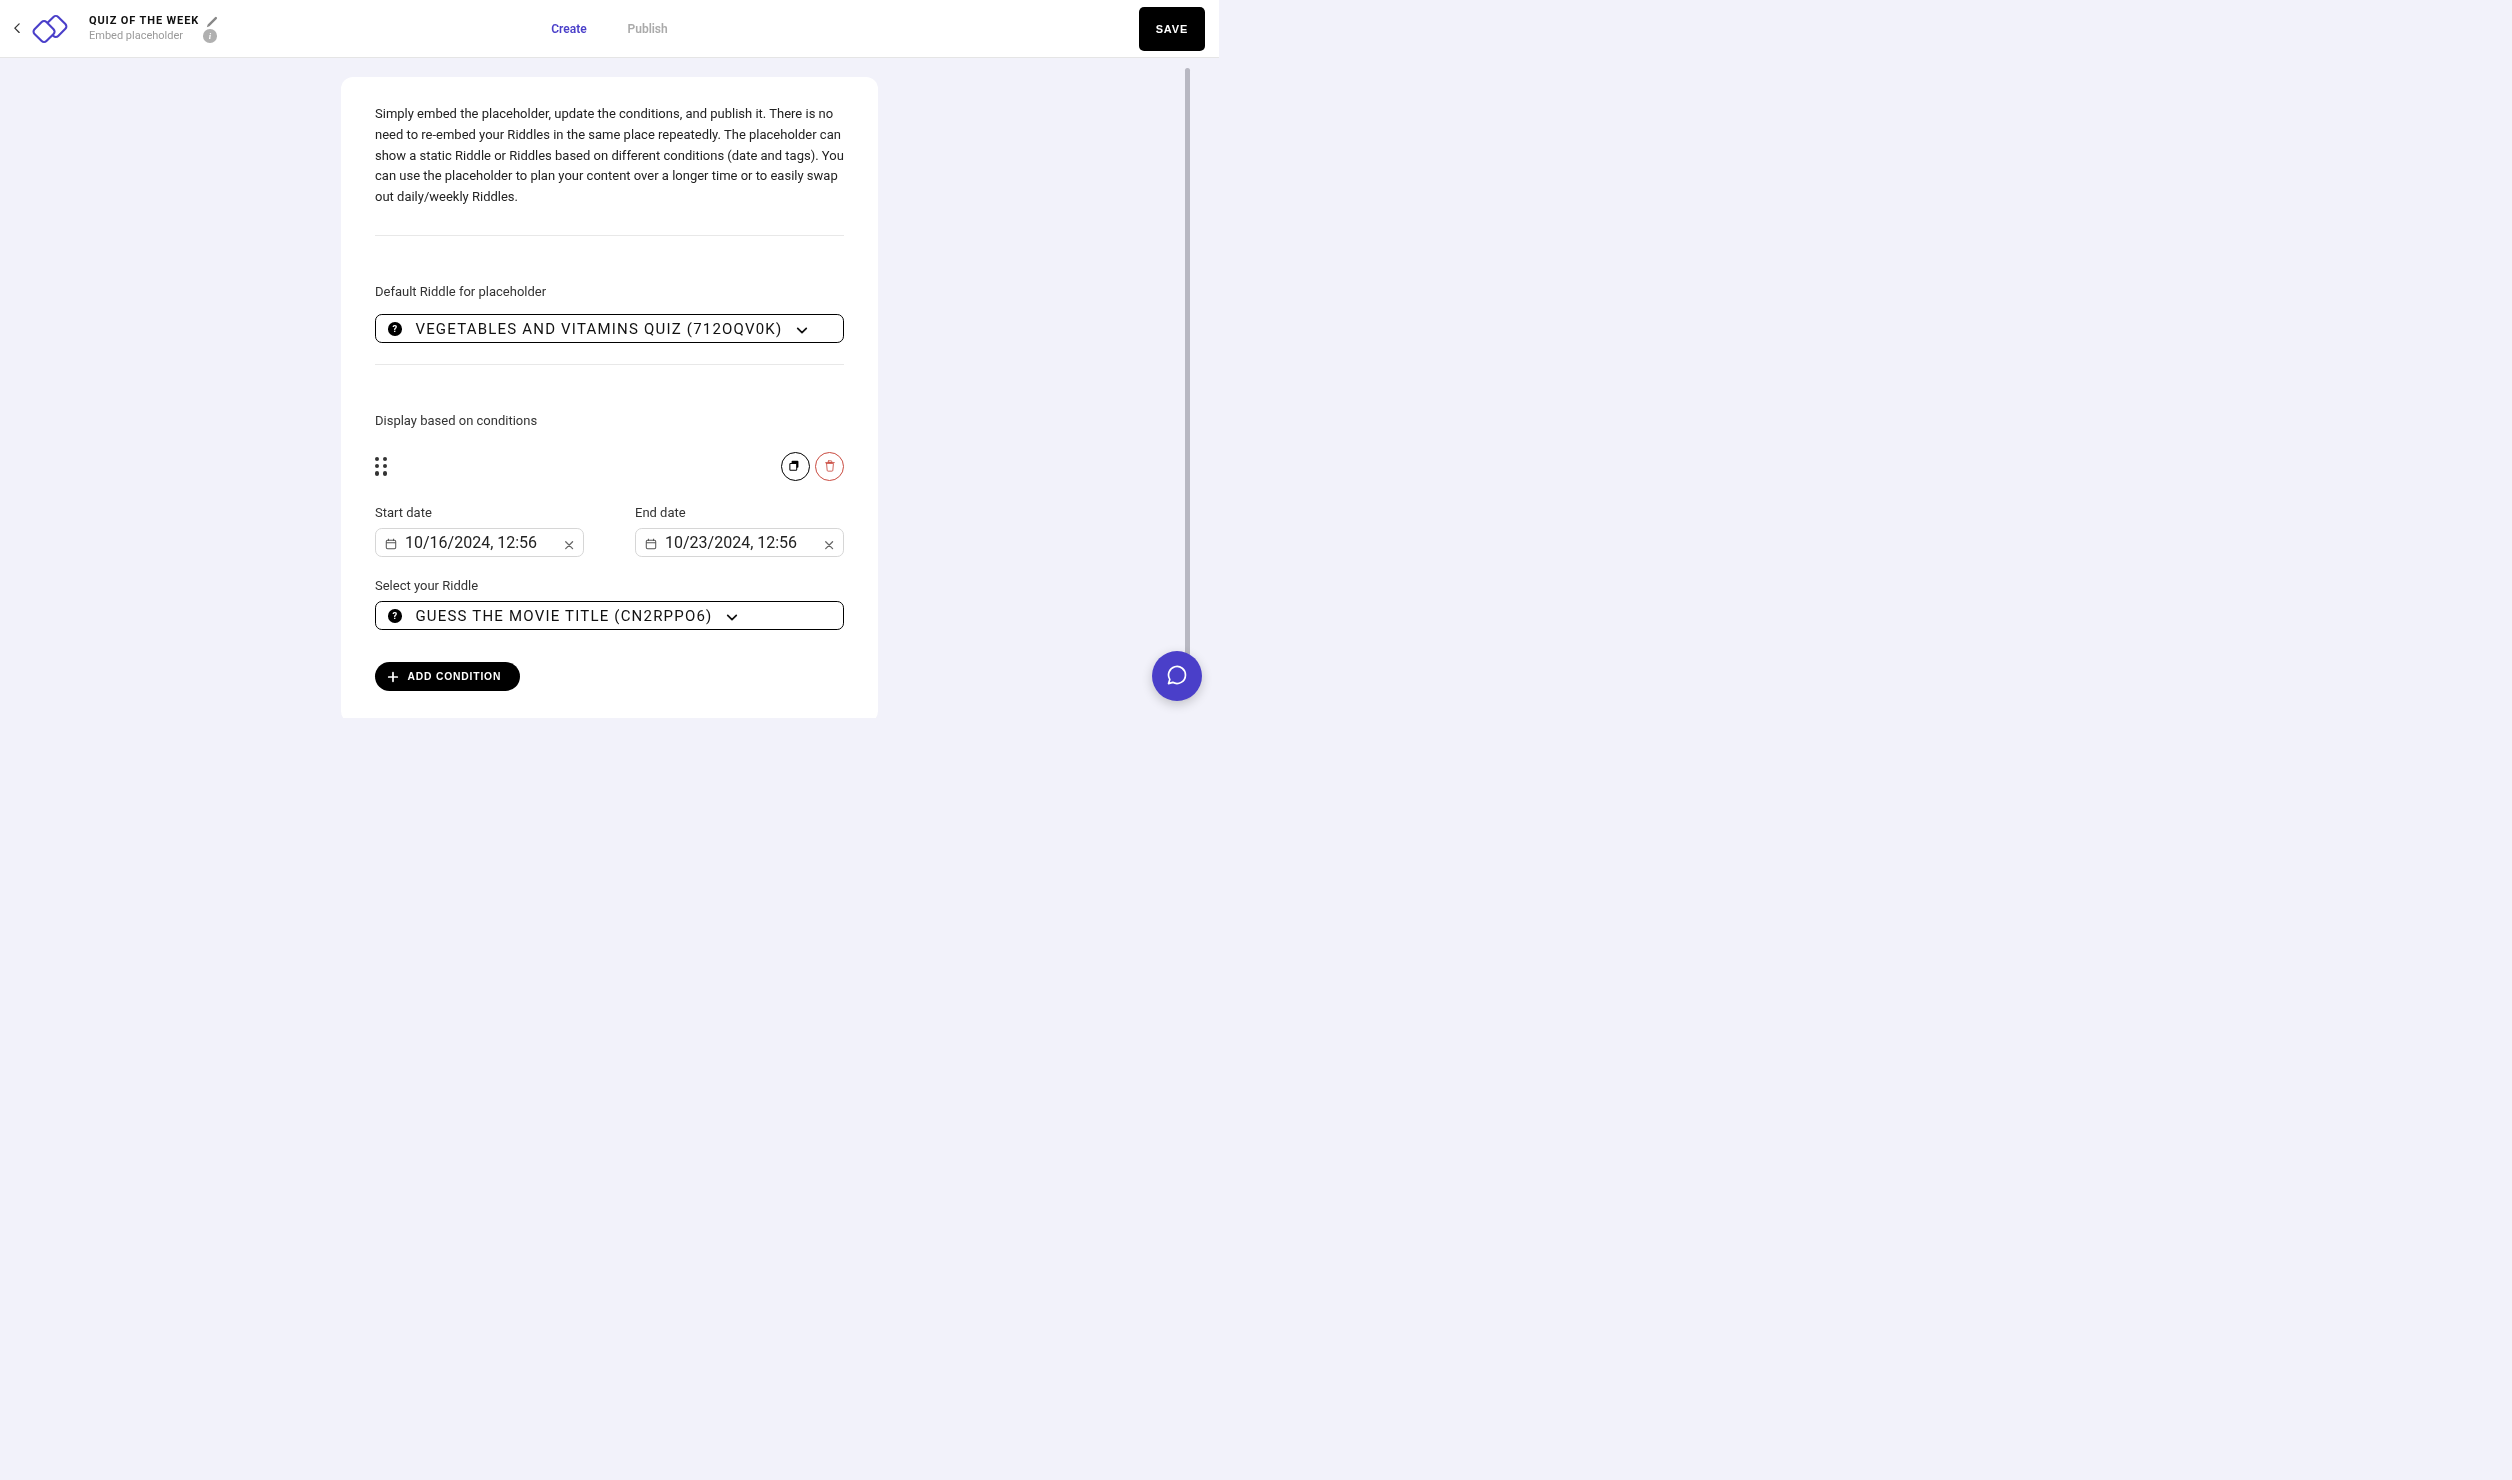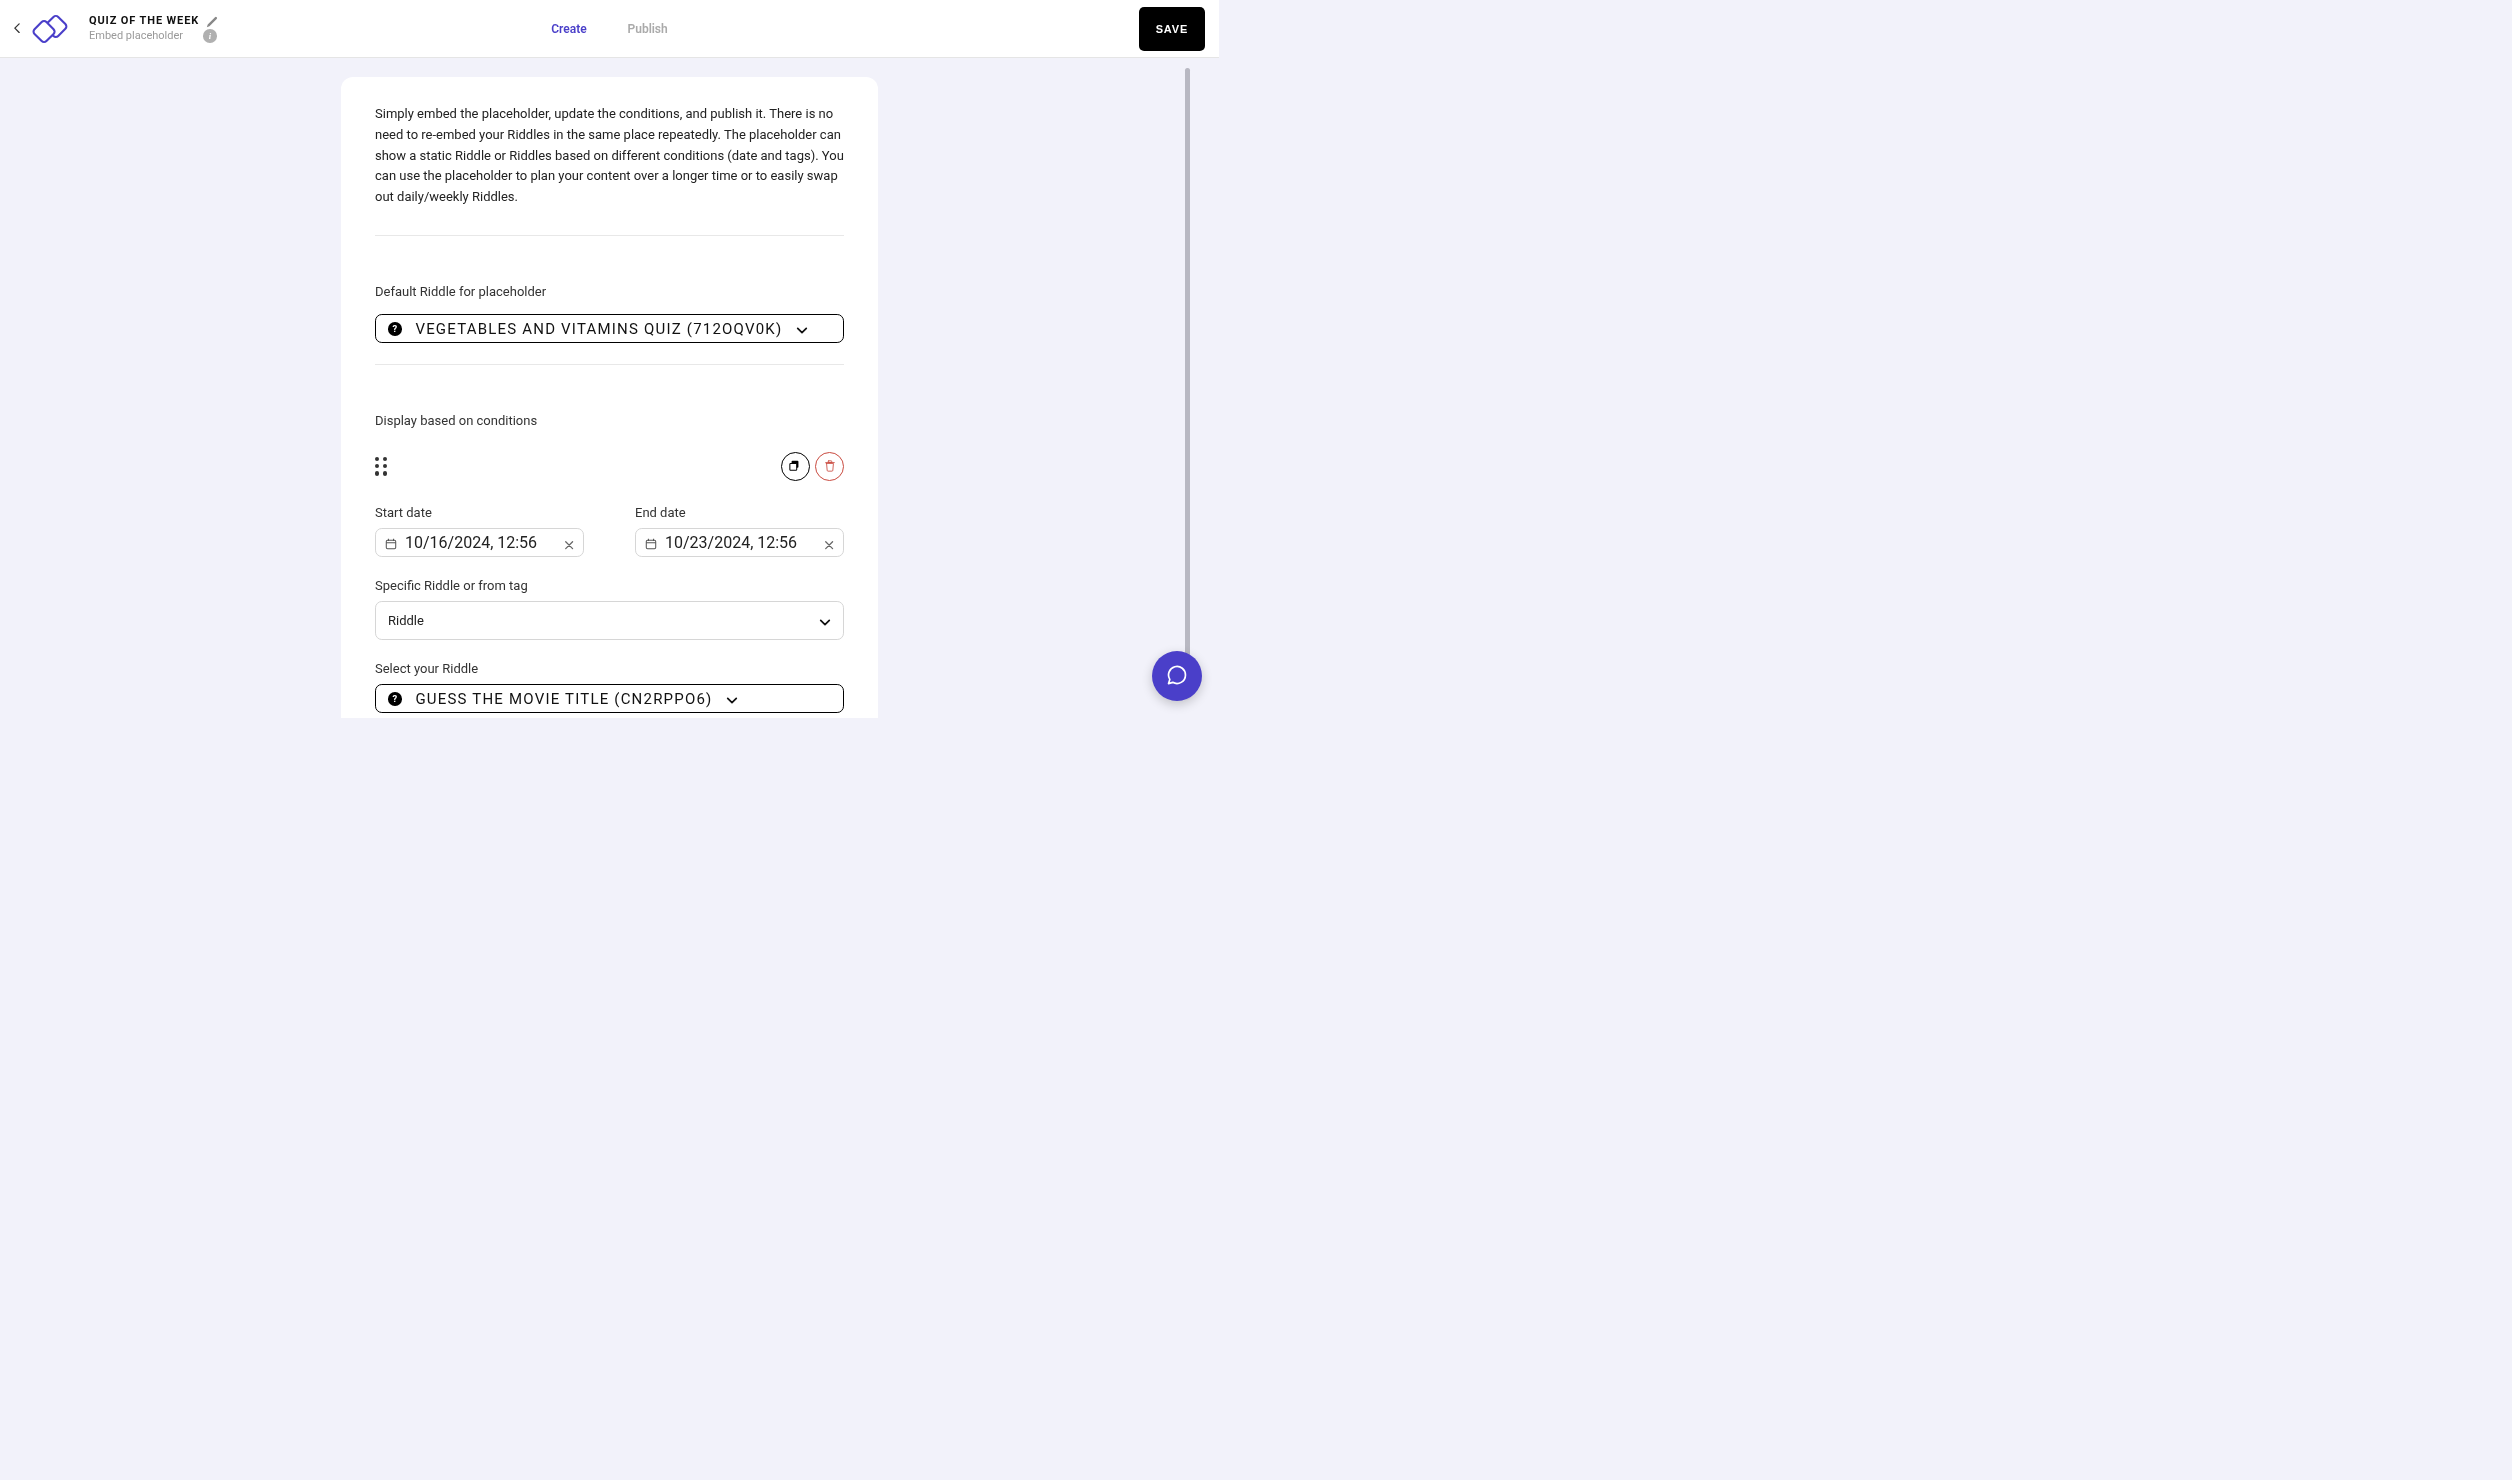--- a/index.html
+++ b/index.html
@@ -183,31 +183,20 @@
             <span class="date-text">10/23/2024, 12:56</span>
             <span class="clear-x">
               <svg width="10.3" height="10.3" viewBox="0 0 12 12" stroke="currentColor" stroke-width="1.5" stroke-linecap="round">
                   <path d="M2 2l8 8M10 2l-8 8"></path>
                 </svg>
             </span>
           </div>
         </div>
       </div>
 
-      <div class="specific-section">
-        <div class="field-label">Specific Riddle or from tag</div>
-        <div class="riddle-dropdown">
-          <span class="riddle-dropdown-text">Riddle</span>
-          <span class="chevron-down">
-            <svg width="12" height="12" viewBox="0 0 14 14" fill="none">
-                <path d="M2 5l5 5 5-5" stroke="currentColor" stroke-width="2" stroke-linecap="round" stroke-linejoin="round"></path>
-              </svg>
-          </span>
-        </div>
-      </div>
 
       <div class="select-riddle-section">
         <div class="field-label">Select your Riddle</div>
         <div class="riddle-select">
           <span class="question-circle">?</span>
           <span class="riddle-select-text">GUESS THE MOVIE TITLE (CN2RPPO6)</span>
           <span class="chevron-down">
             <svg width="12" height="12" viewBox="0 0 14 14" fill="none">
                 <path d="M2 5l5 5 5-5" stroke="currentColor" stroke-width="2" stroke-linecap="round" stroke-linejoin="round"></path>
               </svg>

